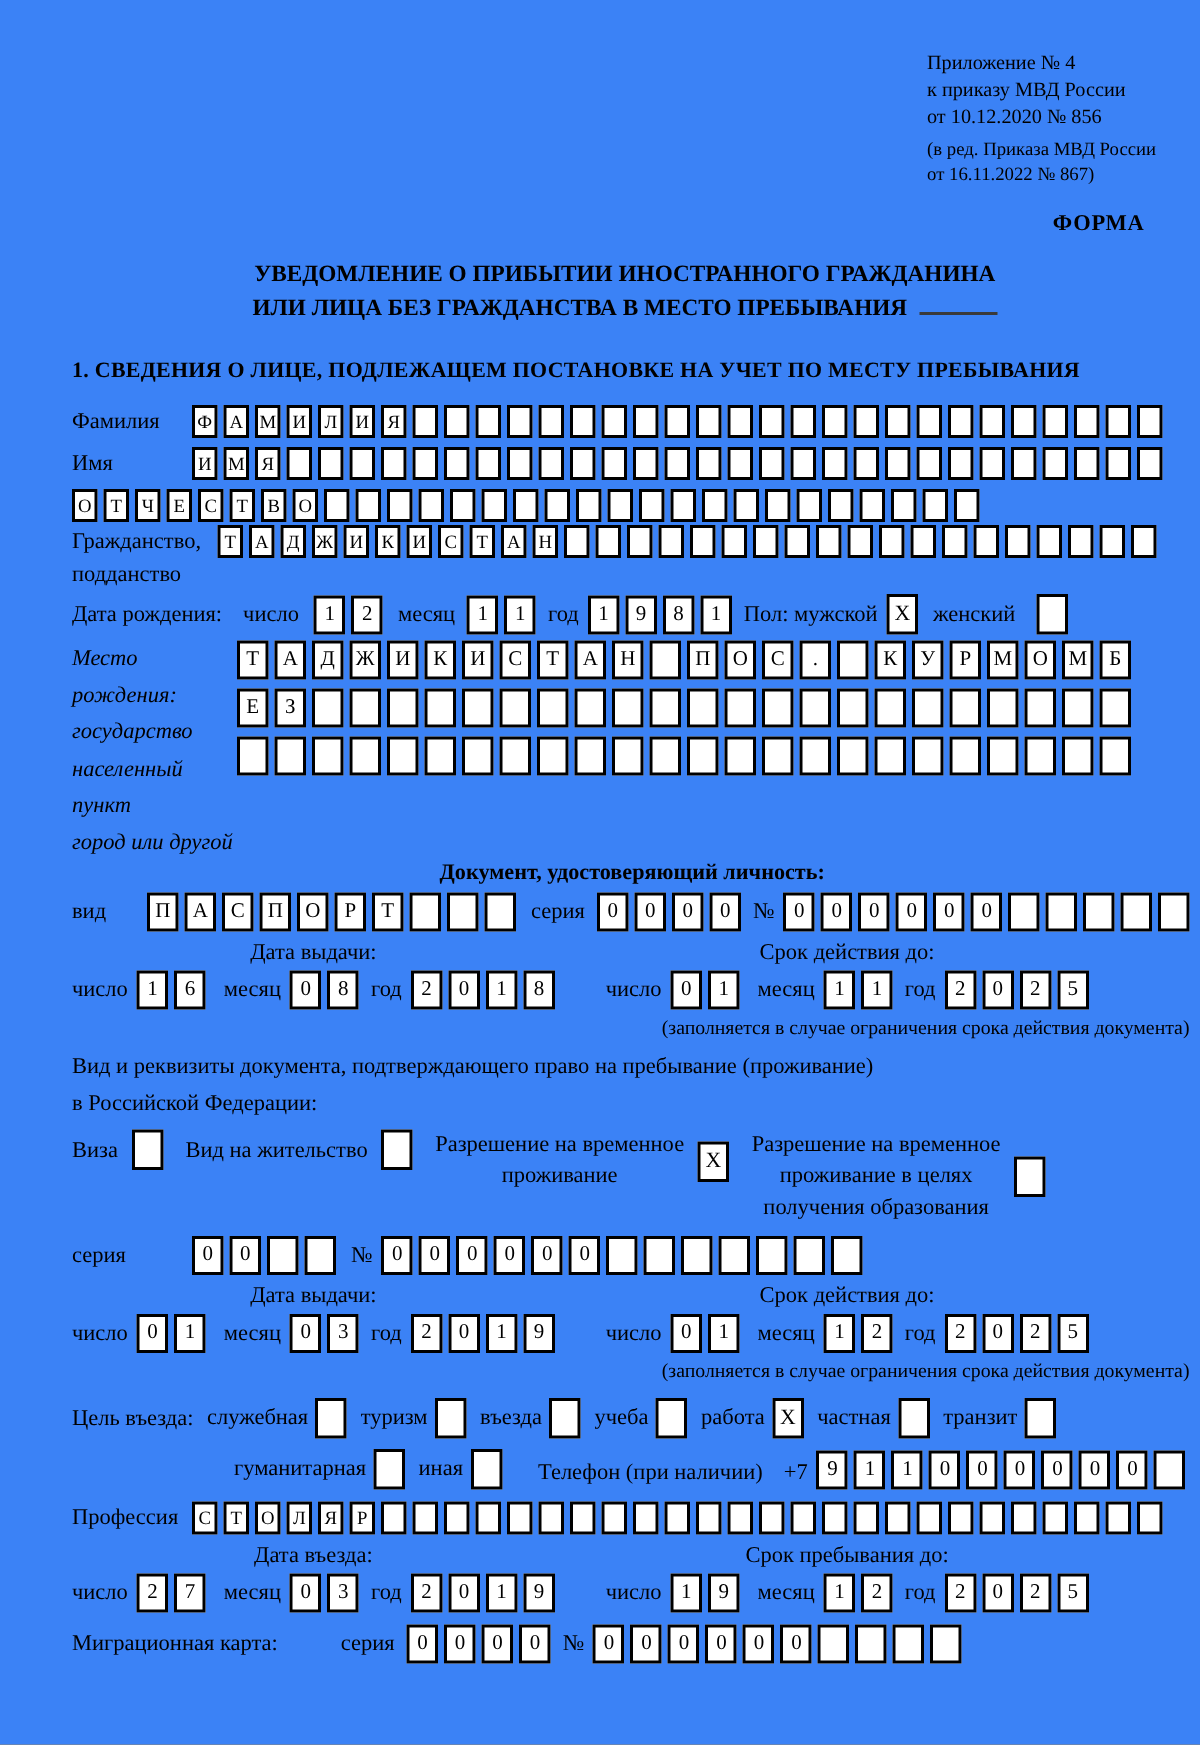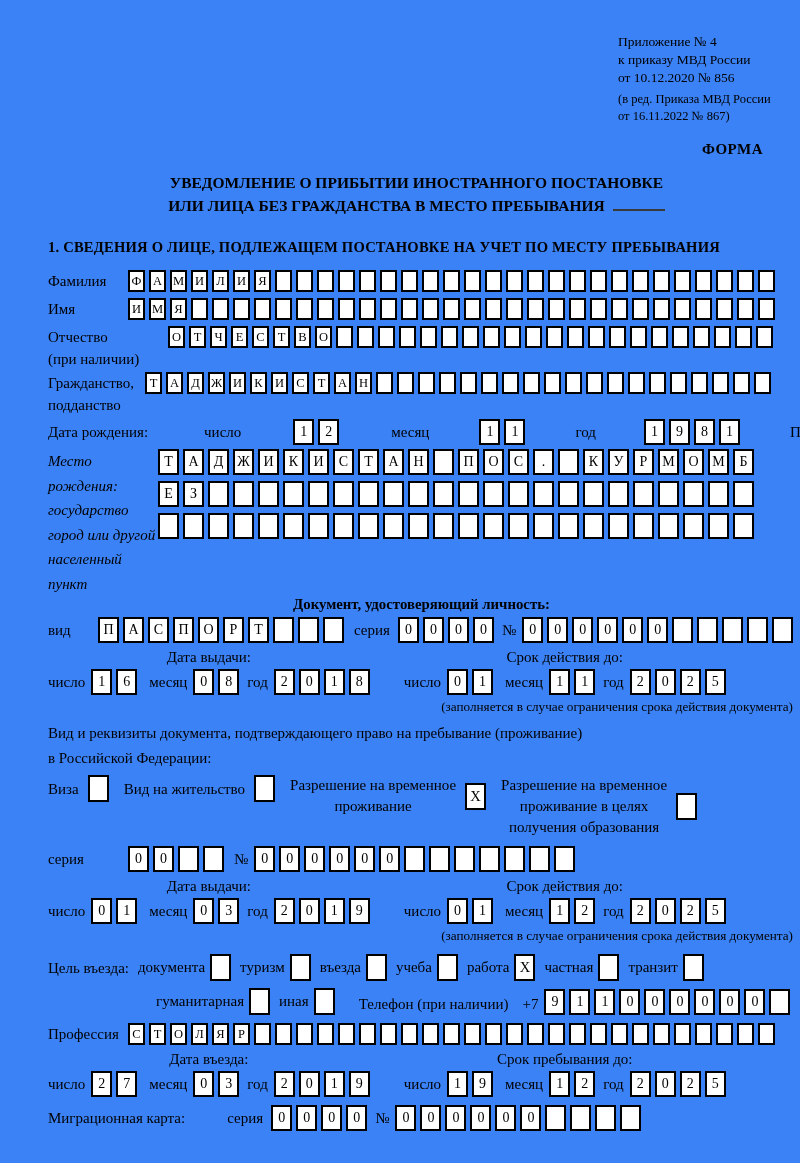--- a/index.html
+++ b/index.html
@@ -67,21 +67,21 @@
     <div>от 10.12.2020 № 856</div>
     <div class="edition">
       <div>(в ред. Приказа МВД России</div>
       <div>от 16.11.2022 № 867)</div>
     </div>
   </div>
 
   <div class="form-label">ФОРМА</div>
 
   <div class="title">
-    <div>УВЕДОМЛЕНИЕ О ПРИБЫТИИ ИНОСТРАННОГО ПОСТАНОВКЕ</div>
+    <div>УВЕДОМЛЕНИЕ О ПРИБЫТИИ ИНОСТРАННОГО ГРАЖДАНИНА</div>
     <div><span>ИЛИ ЛИЦА БЕЗ ГРАЖДАНСТВА В МЕСТО ПРЕБЫВАНИЯ</span><span class="blank-line"></span></div>
   </div>
 
   <div class="sec-heading">1. СВЕДЕНИЯ О ЛИЦЕ, ПОДЛЕЖАЩЕМ ПОСТАНОВКЕ НА УЧЕТ ПО МЕСТУ ПРЕБЫВАНИЯ</div>
 
   <div class="frow mt14">
     <span class="lbl w80">Фамилия</span>
     <span class="cells n">
         <span class="cell">Ф</span>
         <span class="cell">А</span>
@@ -148,24 +148,20 @@
         <span class="cell"></span>
         <span class="cell"></span>
         <span class="cell"></span>
         <span class="cell"></span>
         <span class="cell"></span>
         <span class="cell"></span>
       </span>
   </div>
 
   <div class="frow">
-    <span class="lblcol w120">
-      <span>Отчество</span><br>
-      <span>(при наличии)</span>
-    </span>
     <span class="cells n">
         <span class="cell">О</span>
         <span class="cell">Т</span>
         <span class="cell">Ч</span>
         <span class="cell">Е</span>
         <span class="cell">С</span>
         <span class="cell">Т</span>
         <span class="cell">В</span>
         <span class="cell">О</span>
         <span class="cell"></span>
@@ -224,21 +220,21 @@
         <span class="cell"></span>
         <span class="cell"></span>
         <span class="cell"></span>
         <span class="cell"></span>
         <span class="cell"></span>
         <span class="cell"></span>
         <span class="cell"></span>
       </span>
   </div>
 
-  <div class="frow mt2" style="align-items:center;gap:42px;">
+  <div class="frow mt2" style="align-items:center;">
     <span class="lbl">Дата рождения:</span>
     <span class="lbl ml14">число</span>
     <span class="cells w ml10">
         <span class="cell">1</span>
         <span class="cell">2</span>
       </span>
     <span class="lbl ml10">месяц</span>
     <span class="cells w ml8">
         <span class="cell">1</span>
         <span class="cell">1</span>
@@ -253,22 +249,22 @@
     <span class="lbl ml8">Пол: мужской</span>
     <span class="chk ml6">X</span>
     <span class="lbl ml10">женский</span>
     <span class="chk ml14"></span>
   </div>
 
   <div class="frow mt4">
     <div class="lblcol w110" style="line-height:24.5px;font-style:italic;">
       <div>Место рождения:</div>
       <div>государство</div>
+      <div>населенный пункт</div>
       <div>город или другой</div>
-      <div>населенный пункт</div>
     </div>
     <div class="bp-rows">
       <div class="cells w">
           <span class="cell">Т</span>
           <span class="cell">А</span>
           <span class="cell">Д</span>
           <span class="cell">Ж</span>
           <span class="cell">И</span>
           <span class="cell">К</span>
           <span class="cell">И</span>
@@ -535,21 +531,21 @@
             <span class="cell">5</span>
           </span>
       </div>
     </div>
   </div>
   <div class="dnote">(заполняется в случае ограничения срока действия документа)</div>
 
   <div class="purpose">
     <span class="lbl">Цель въезда:</span>
     <span class="ci">
-        <span>документа</span>
+        <span>служебная</span>
         <span class="chk"></span>
       </span>
     <span class="ci">
         <span>туризм</span>
         <span class="chk"></span>
       </span>
     <span class="ci">
         <span>въезда</span>
         <span class="chk"></span>
       </span>

